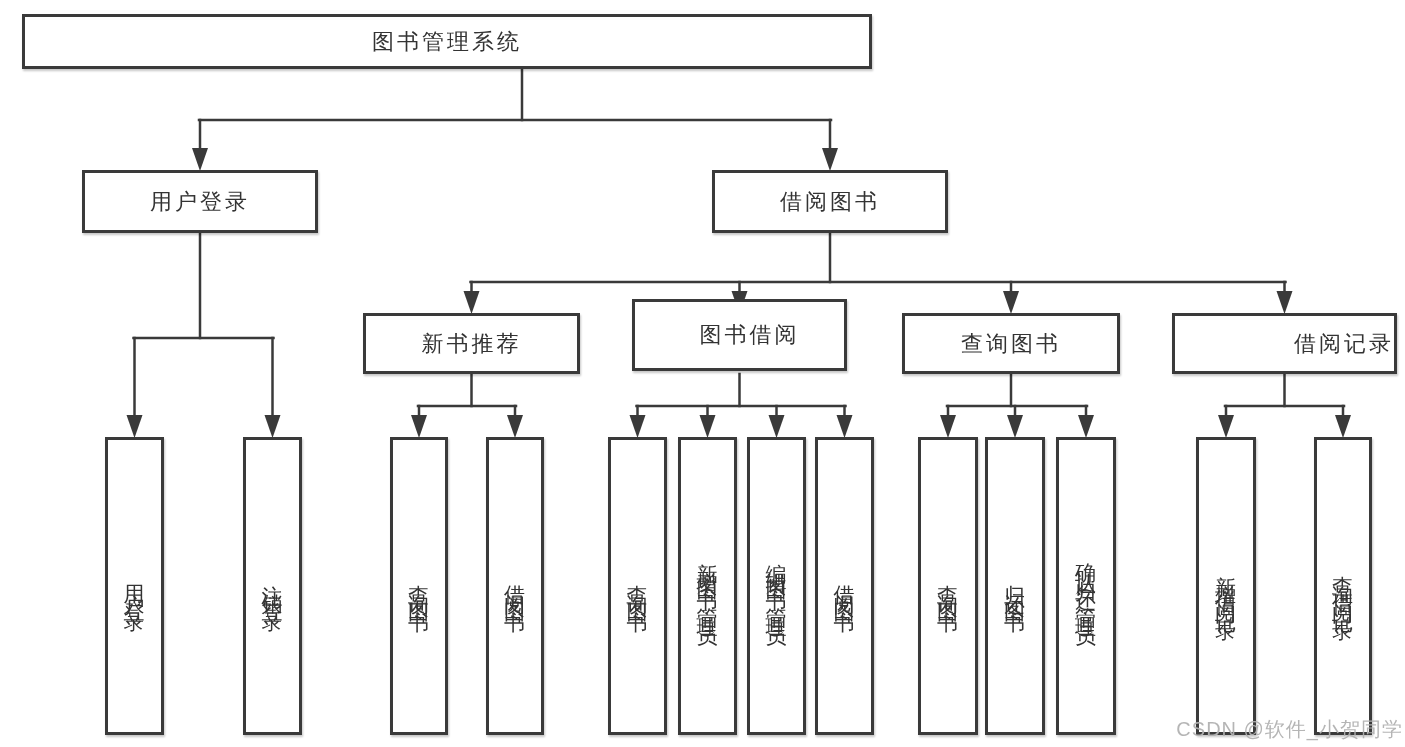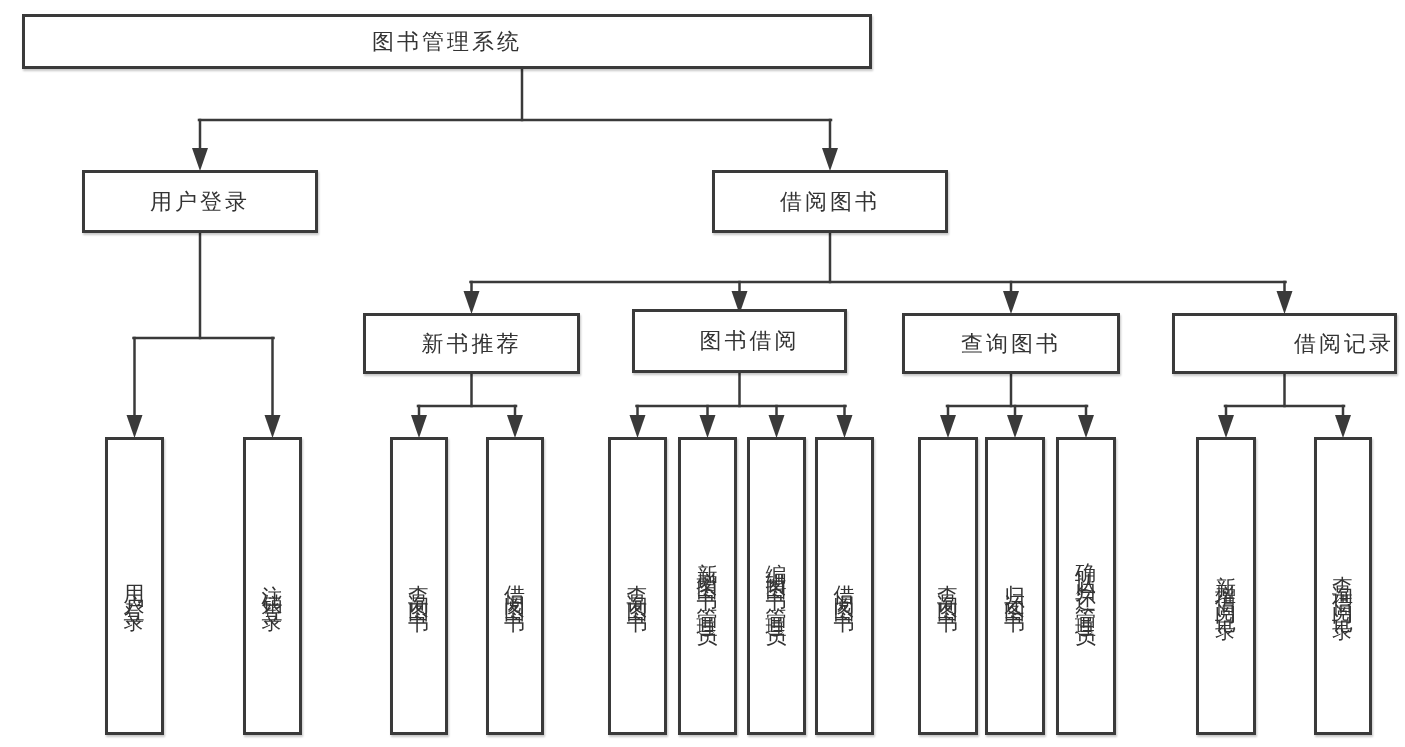--- a/index.html
+++ b/index.html
@@ -110,33 +110,34 @@
       <line x1="1086" y1="406" x2="1086" y2="419"></line>
       <polygon points="1078,415 1094,415 1086,438"></polygon>
       <line x1="1284.5" y1="374" x2="1284.5" y2="406"></line>
       <line x1="1225" y1="406" x2="1344" y2="406"></line>
       <line x1="1226" y1="406" x2="1226" y2="419"></line>
       <polygon points="1218,415 1234,415 1226,438"></polygon>
       <line x1="1343" y1="406" x2="1343" y2="419"></line>
       <polygon points="1335,415 1351,415 1343,438"></polygon>
     </svg>
 
+  <div class="watermark">CSDN @软件_小贺同学</div>
 <div class="node h" style="left: 22px; top: 14px; width: 850px; height: 55px;">
       <span class="label">图书管理系统</span>
     </div>
     <div class="node h" style="left: 82px; top: 170px; width: 236px; height: 63px;">
       <span class="label">用户登录</span>
     </div>
     <div class="node h" style="left: 712px; top: 170px; width: 236px; height: 63px;">
       <span class="label">借阅图书</span>
     </div>
     <div class="node h" style="left: 363px; top: 313px; width: 217px; height: 61px;">
       <span class="label">新书推荐</span>
     </div>
-    <div class="node h" style="left: 632px; top: 309px; width: 215px; height: 64px; padding-left: 20px;">
+    <div class="node h" style="left: 632px; top: 299px; width: 215px; height: 72px; padding-left: 20px;">
       <span class="label">图书借阅</span>
     </div>
     <div class="node h" style="left: 902px; top: 313px; width: 218px; height: 61px;">
       <span class="label">查询图书</span>
     </div>
     <div class="node h" style="left: 1172px; top: 313px; width: 225px; height: 61px; justify-content: flex-end;">
       <span class="label">借阅记录</span>
     </div>
     <div class="node v" style="left: 105px; top: 437px; width: 59px; height: 298px;">
       <span class="label">用户登录</span>

